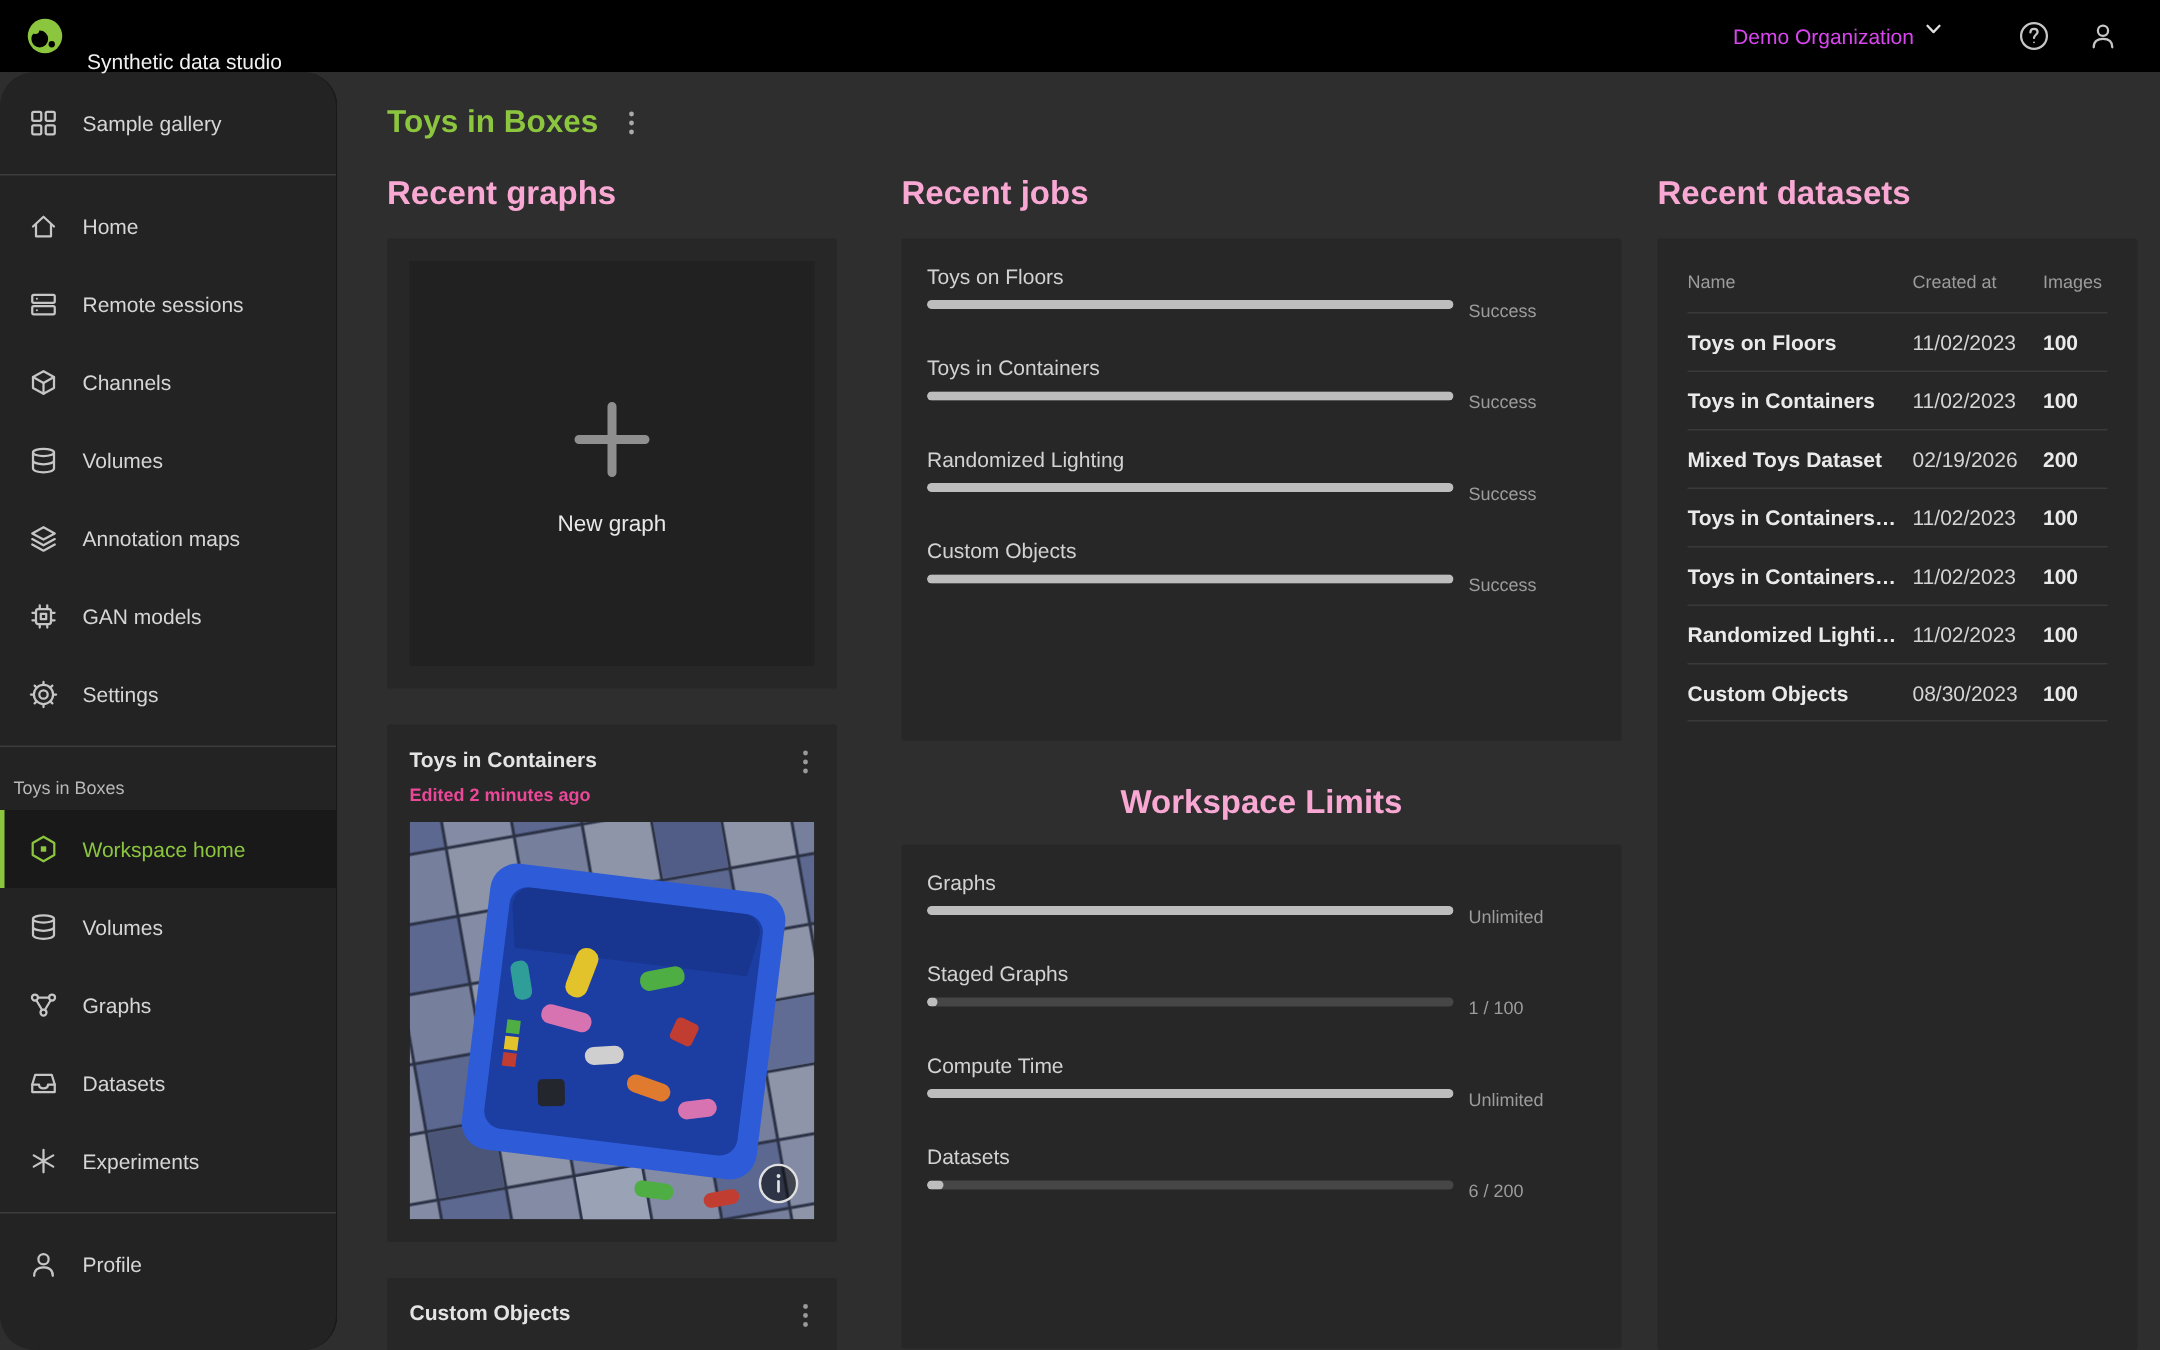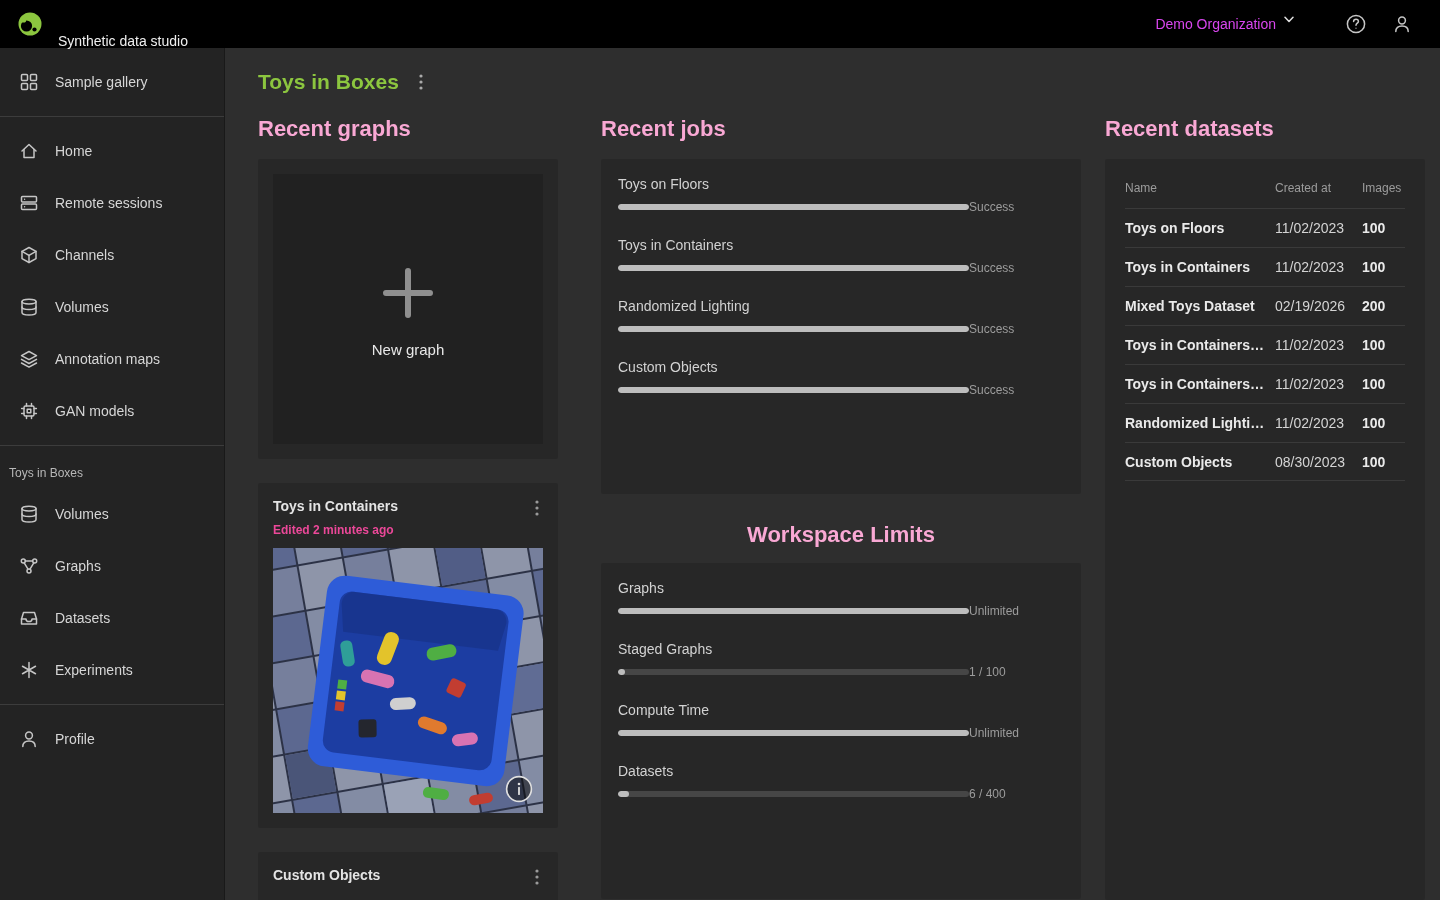--- a/index.html
+++ b/index.html
@@ -11,21 +11,21 @@
   .topbar { position:fixed; top:0; left:0; width:1440px; height:48px; background:#000;
     display:flex; align-items:center; padding:0 24px 0 16px; z-index:20; }
   .logo-wrap { width:28px; height:28px; margin-right:14px; display:flex; align-items:center; cursor:pointer; }
   .app-title { font-size:14px; color:#f0f0f0;margin-top:34px; }
   .topbar-spacer { flex:1; }
   .org-switch { display:flex; align-items:flex-start; gap:8px; font-size:14px; color:#d946ef; cursor:pointer; margin-right:30px; }
   .top-icon-btn { width:28px; height:28px; display:flex; align-items:center; justify-content:center; cursor:pointer; margin-left:18px; }
 
   
   .sidebar { position:fixed; top:48px; left:0; width:225px; height:852px; background:#232323;
-    border-right:1px solid #191919; overflow:hidden; padding-top:8px; }
+    border-right:1px solid #191919; overflow:hidden; padding-top:8px;border-radius:23px; }
   .nav-item { display:flex; align-items:center; gap:15px; height:52px; padding:0 18px;
     color:#d6d6d6; font-size:14px; cursor:pointer; }
   .nav-item .icon { flex:0 0 22px; }
   .nav-item.active { background:#191919; color:var(--accent); box-shadow:inset 3px 0 0 var(--accent); }
   .nav-item.active .icon { stroke:var(--accent); }
   .nav-item.active .fill-dot { fill:var(--accent); }
   .nav-divider { height:1px; background:#3c3c3c; margin:8px 0; }
   .nav-section-label { font-size:12px; color:#b8b8b8; padding:12px 9px 8px 9px; }
 
   .icon { stroke:#c6c6c6; fill:none; stroke-width:1.5; stroke-linecap:round; stroke-linejoin:round; }
@@ -59,21 +59,21 @@
   .graph-preview { margin-top:11px; width:270px; height:265px; position:relative; background:#212121; overflow:hidden; }
   .preview-svg { display:block; width:270px; height:265px; }
   .info-btn { position:absolute; right:10px; bottom:10px; cursor:pointer; width:28px; height:28px; }
 
   
   .jobs-panel { height:335px; padding:17px; }
   .limits-panel { height:336px; padding:17px; }
   .limits-title { margin-top:28px; margin-bottom:15px;text-align:center; }
   .meter-item { margin-bottom:23px; }
   .meter-name { font-size:14px; color:#d2d2d2; margin-bottom:8px; }
-  .meter-row { display:flex; align-items:center; }
+  .meter-row { display:flex; gap:10px; }
   .bar-track { flex:0 0 351px; height:6px; border-radius:3px; background:#464646; overflow:hidden; }
   .bar-fill { height:100%; border-radius:3px; background:#bdbdbd; }
   .meter-value { font-size:12px; color:#9c9c9c; white-space:nowrap; }
 
   
   .datasets-panel { height:741px; padding:14px 20px; }
   .ds-header { display:grid; grid-template-columns:150px 87px 1fr; font-size:12px; color:#9c9c9c; padding:8px 0 13px 0; }
   .ds-row { display:grid; grid-template-columns:150px 87px 1fr; align-items:center; height:39px;
     border-top:1px solid #3a3a3a; font-size:14px; cursor:pointer; }
   .ds-row:last-child { border-bottom:1px solid #3a3a3a; }
@@ -177,24 +177,39 @@
 
   <div class="nav-item">
     <svg width="22" height="22" viewBox="0 0 22 22" class="icon">
       <rect x="6" y="6" width="10" height="10" rx="1.5"></rect>
         <rect x="9.2" y="9.2" width="3.6" height="3.6"></rect>
       <path d="M8.5 6 V3.6 M13.5 6 V3.6 M8.5 18.4 V16 M13.5 18.4 V16 M6 8.5 H3.6 M6 13.5 H3.6 M18.4 8.5 H16 M18.4 13.5 H16"></path>
     </svg>
     <span>GAN models</span>
   </div>
 
+  <div class="nav-item">
+    <svg width="22" height="22" viewBox="0 0 22 22" class="icon">
+      <circle cx="11" cy="11" r="2.8"></circle>
+        <circle cx="11" cy="11" r="6.4"></circle>
+      <path d="M11 2.6 V4.6 M11 17.4 V19.4 M2.6 11 H4.6 M17.4 11 H19.4 M5.1 5.1 L6.5 6.5 M15.5 15.5 L16.9 16.9 M16.9 5.1 L15.5 6.5 M6.5 15.5 L5.1 16.9"></path>
+    </svg>
+    <span>Settings</span>
+  </div>
 
   <div class="nav-divider"></div>
   <div class="nav-section-label">Toys in Boxes</div>
 
+  <div class="nav-item active">
+    <svg width="22" height="22" viewBox="0 0 22 22" class="icon">
+      <path d="M11 2.8 L18.2 7 V15 L11 19.2 L3.8 15 V7 Z"></path>
+      <rect x="9.2" y="9.2" width="3.6" height="3.6" class="fill-dot"></rect>
+    </svg>
+    <span>Workspace home</span>
+  </div>
 
   <div class="nav-item">
     <svg width="22" height="22" viewBox="0 0 22 22" class="icon">
       <ellipse cx="11" cy="5.6" rx="7" ry="2.4"></ellipse>
       <path d="M4 5.6 V16.4 C4 17.8 7.1 18.9 11 18.9 C14.9 18.9 18 17.8 18 16.4 V5.6"></path>
       <path d="M4 11 C4 12.4 7.1 13.5 11 13.5 C14.9 13.5 18 12.4 18 11"></path>
     </svg>
     <span>Volumes</span>
   </div>
 
@@ -417,21 +432,21 @@
             <span class="meter-value">Unlimited</span>
           </div>
         </div>
 
         <div class="meter-item">
           <div class="meter-name">Datasets</div>
           <div class="meter-row">
             <div class="bar-track">
                 <div class="bar-fill" style="width: 3%;"></div>
               </div>
-            <span class="meter-value">6 / 400</span>
+            <span class="meter-value">6 / 200</span>
           </div>
         </div>
       </div>
     </section>
 
     <section class="col-datasets">
       <div class="section-title">Recent datasets</div>
 
       <div class="panel datasets-panel">
         <div class="ds-header">

